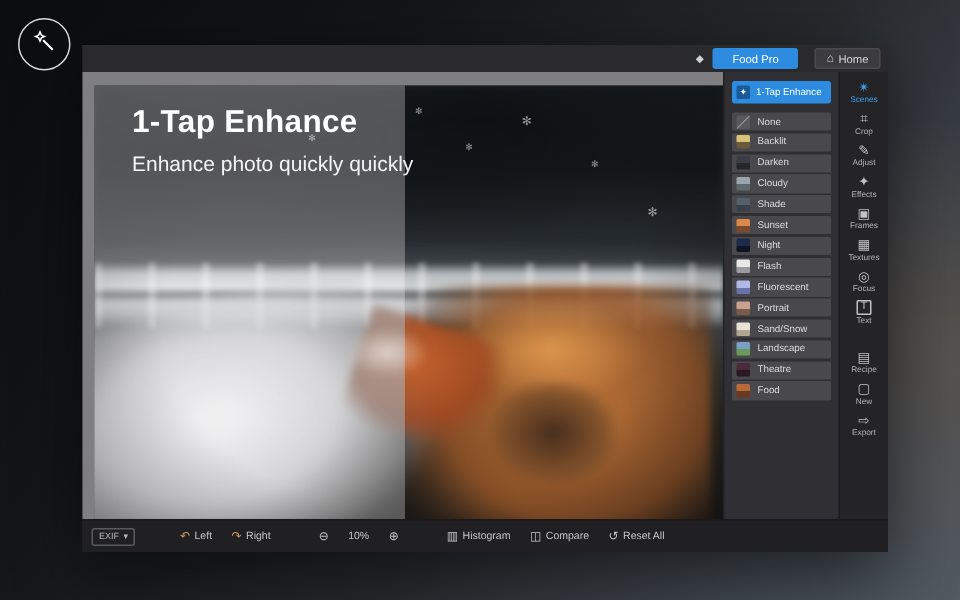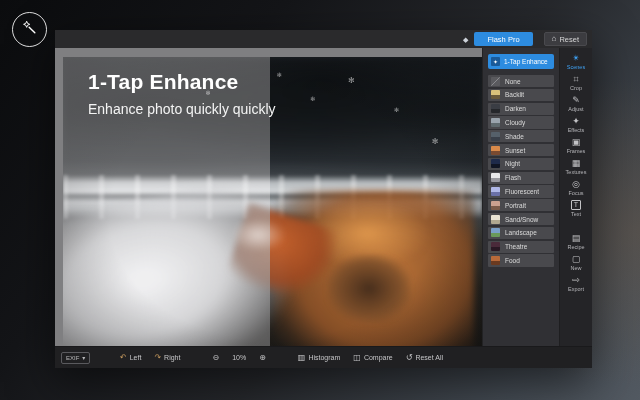--- a/index.html
+++ b/index.html
@@ -121,24 +121,24 @@
       <path d="M11.5 11.5 L19.5 19.5" stroke="#fff" stroke-width="2" fill="none" stroke-linecap="round"></path>
       <path d="M8 3.2 L9.3 6.2 L12.3 7.5 L9.3 8.8 L8 11.8 L6.7 8.8 L3.7 7.5 L6.7 6.2 Z" fill="none" stroke="#fff" stroke-width="1.4"></path>
     </svg>
   </span>
 </div>
 
 <div class="window">
 
   <div class="topbar">
     <span class="gem">◆</span>
-    <span class="pro-btn">Flash Pro</span>
+    <span class="pro-btn">Food Pro</span>
     <span class="home-btn">
       <span class="home-icon">⌂</span>
-      <span>Reset</span>
+      <span>Home</span>
     </span>
   </div>
 
   <div class="content">
 
     <div class="canvas">
       <div class="photo">
         <div class="ph ph-bg"></div>
         <div class="ph ph-trees"></div>
         <div class="ph ph-fence"></div>

